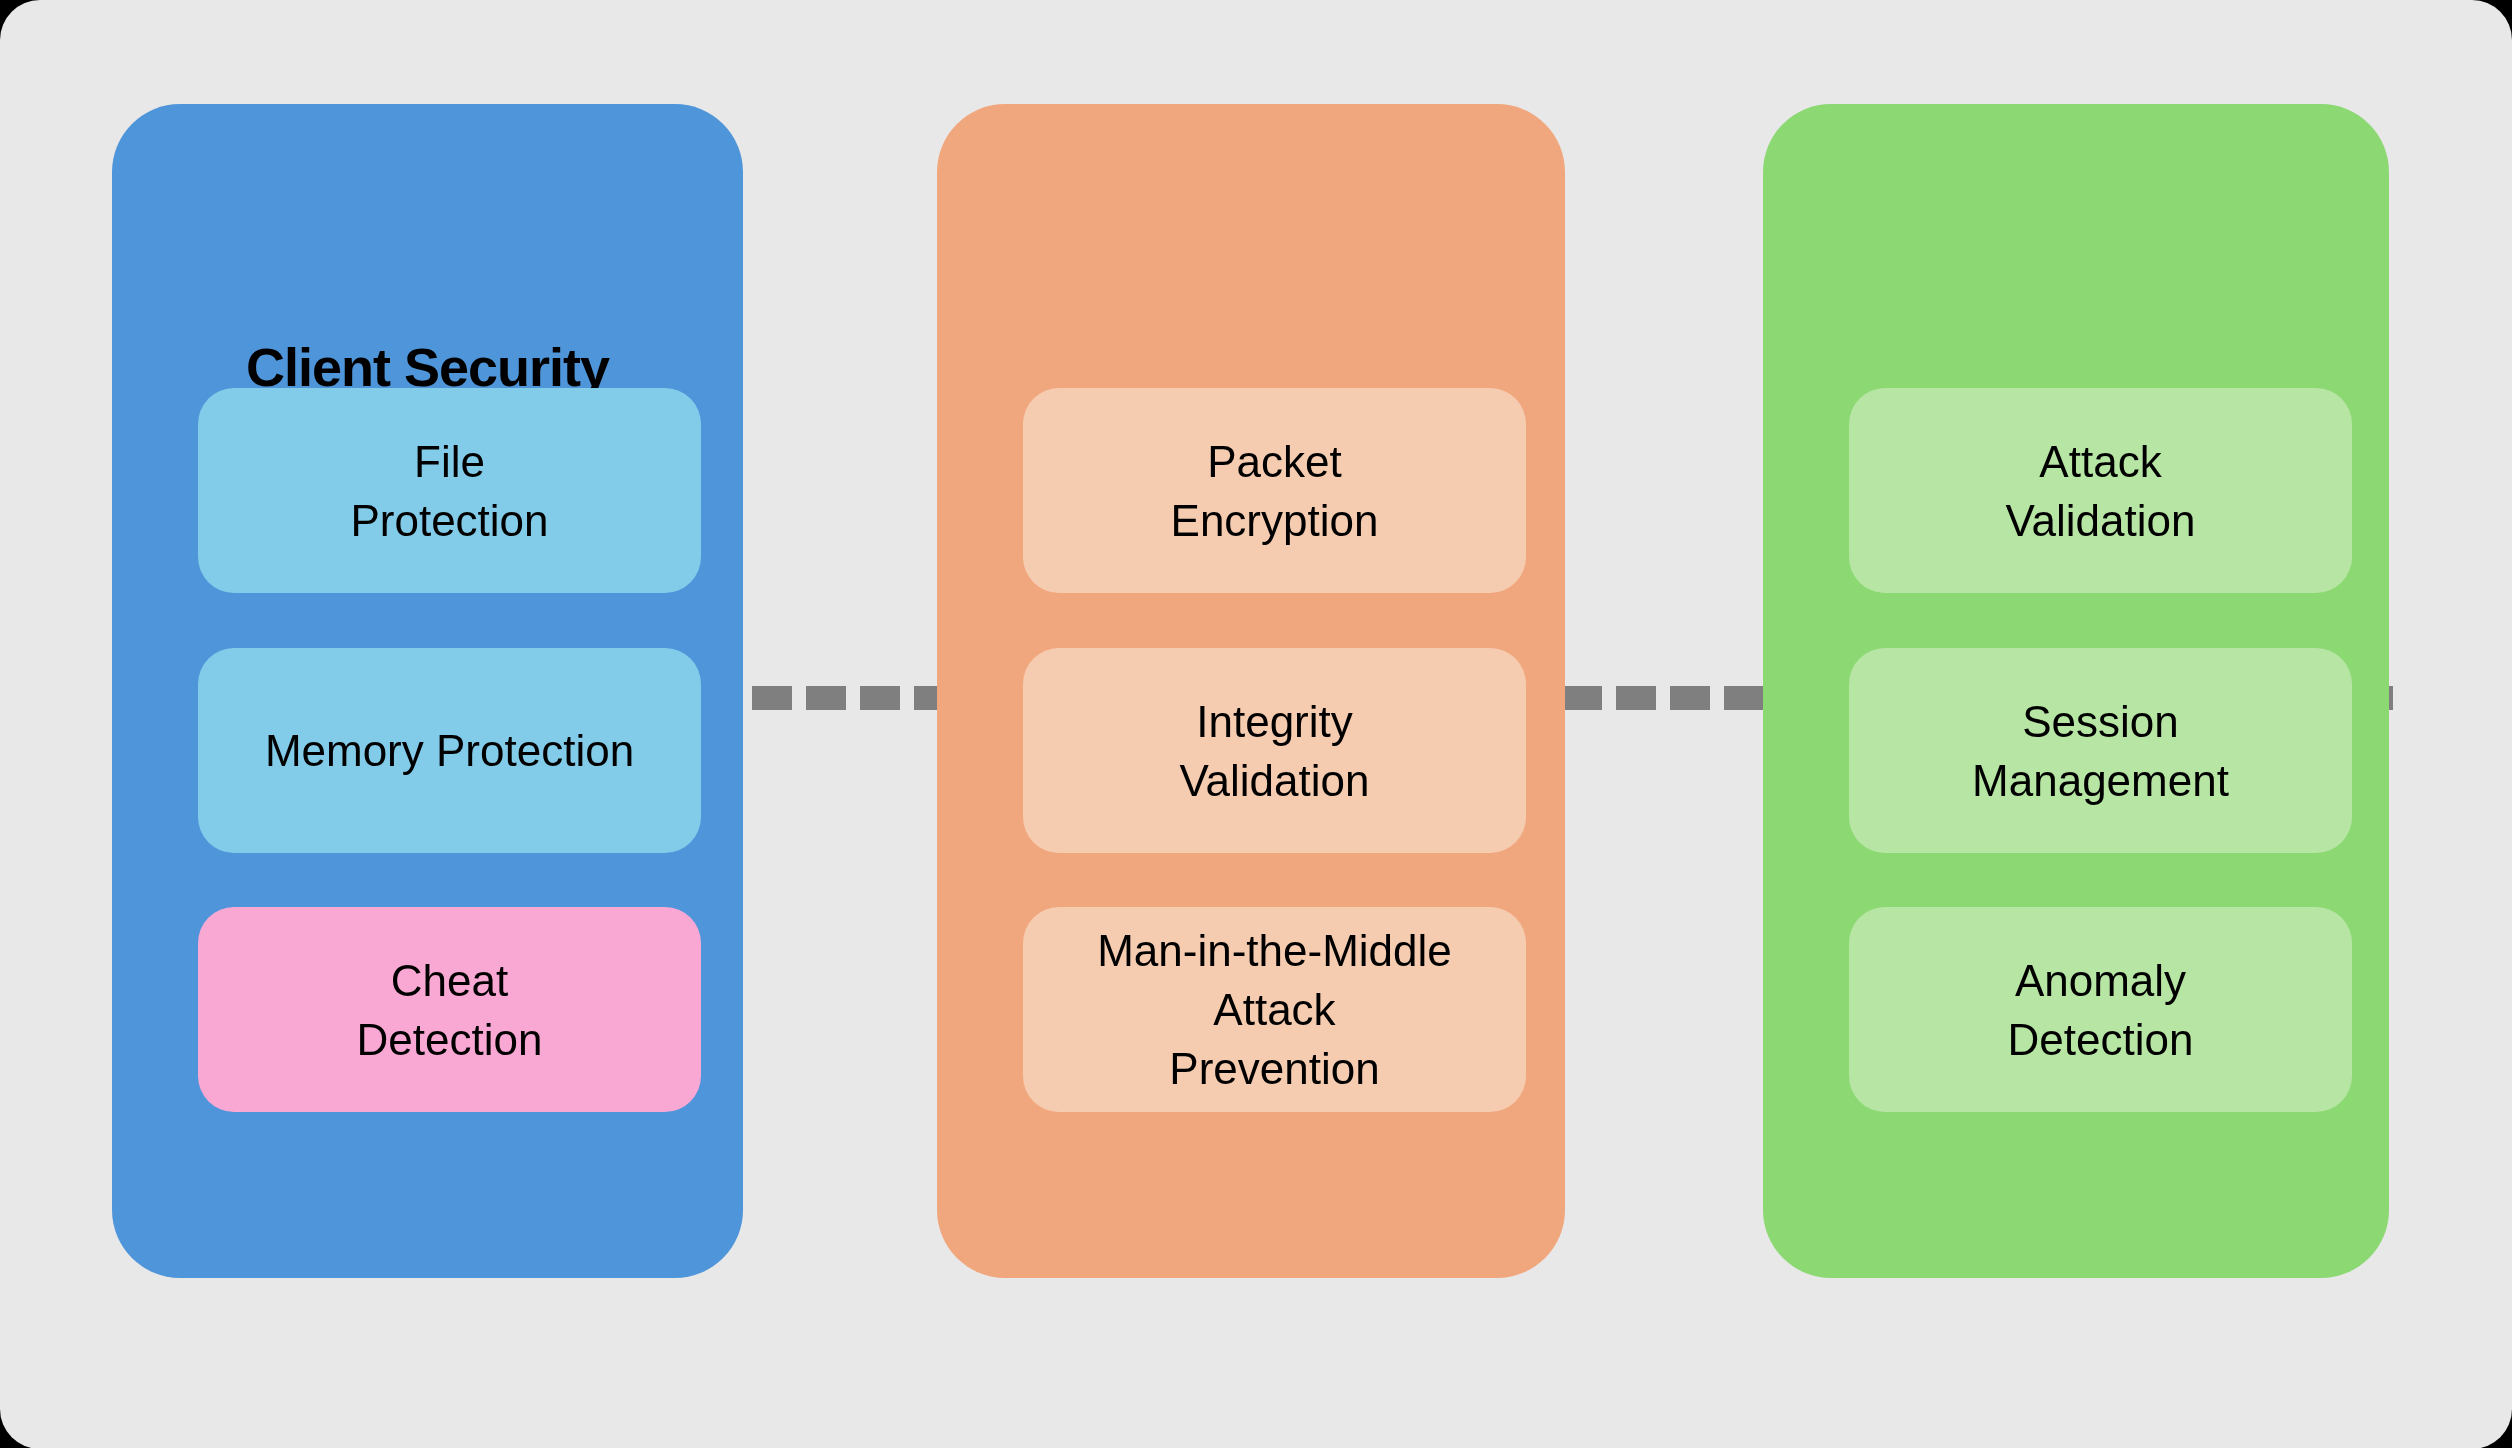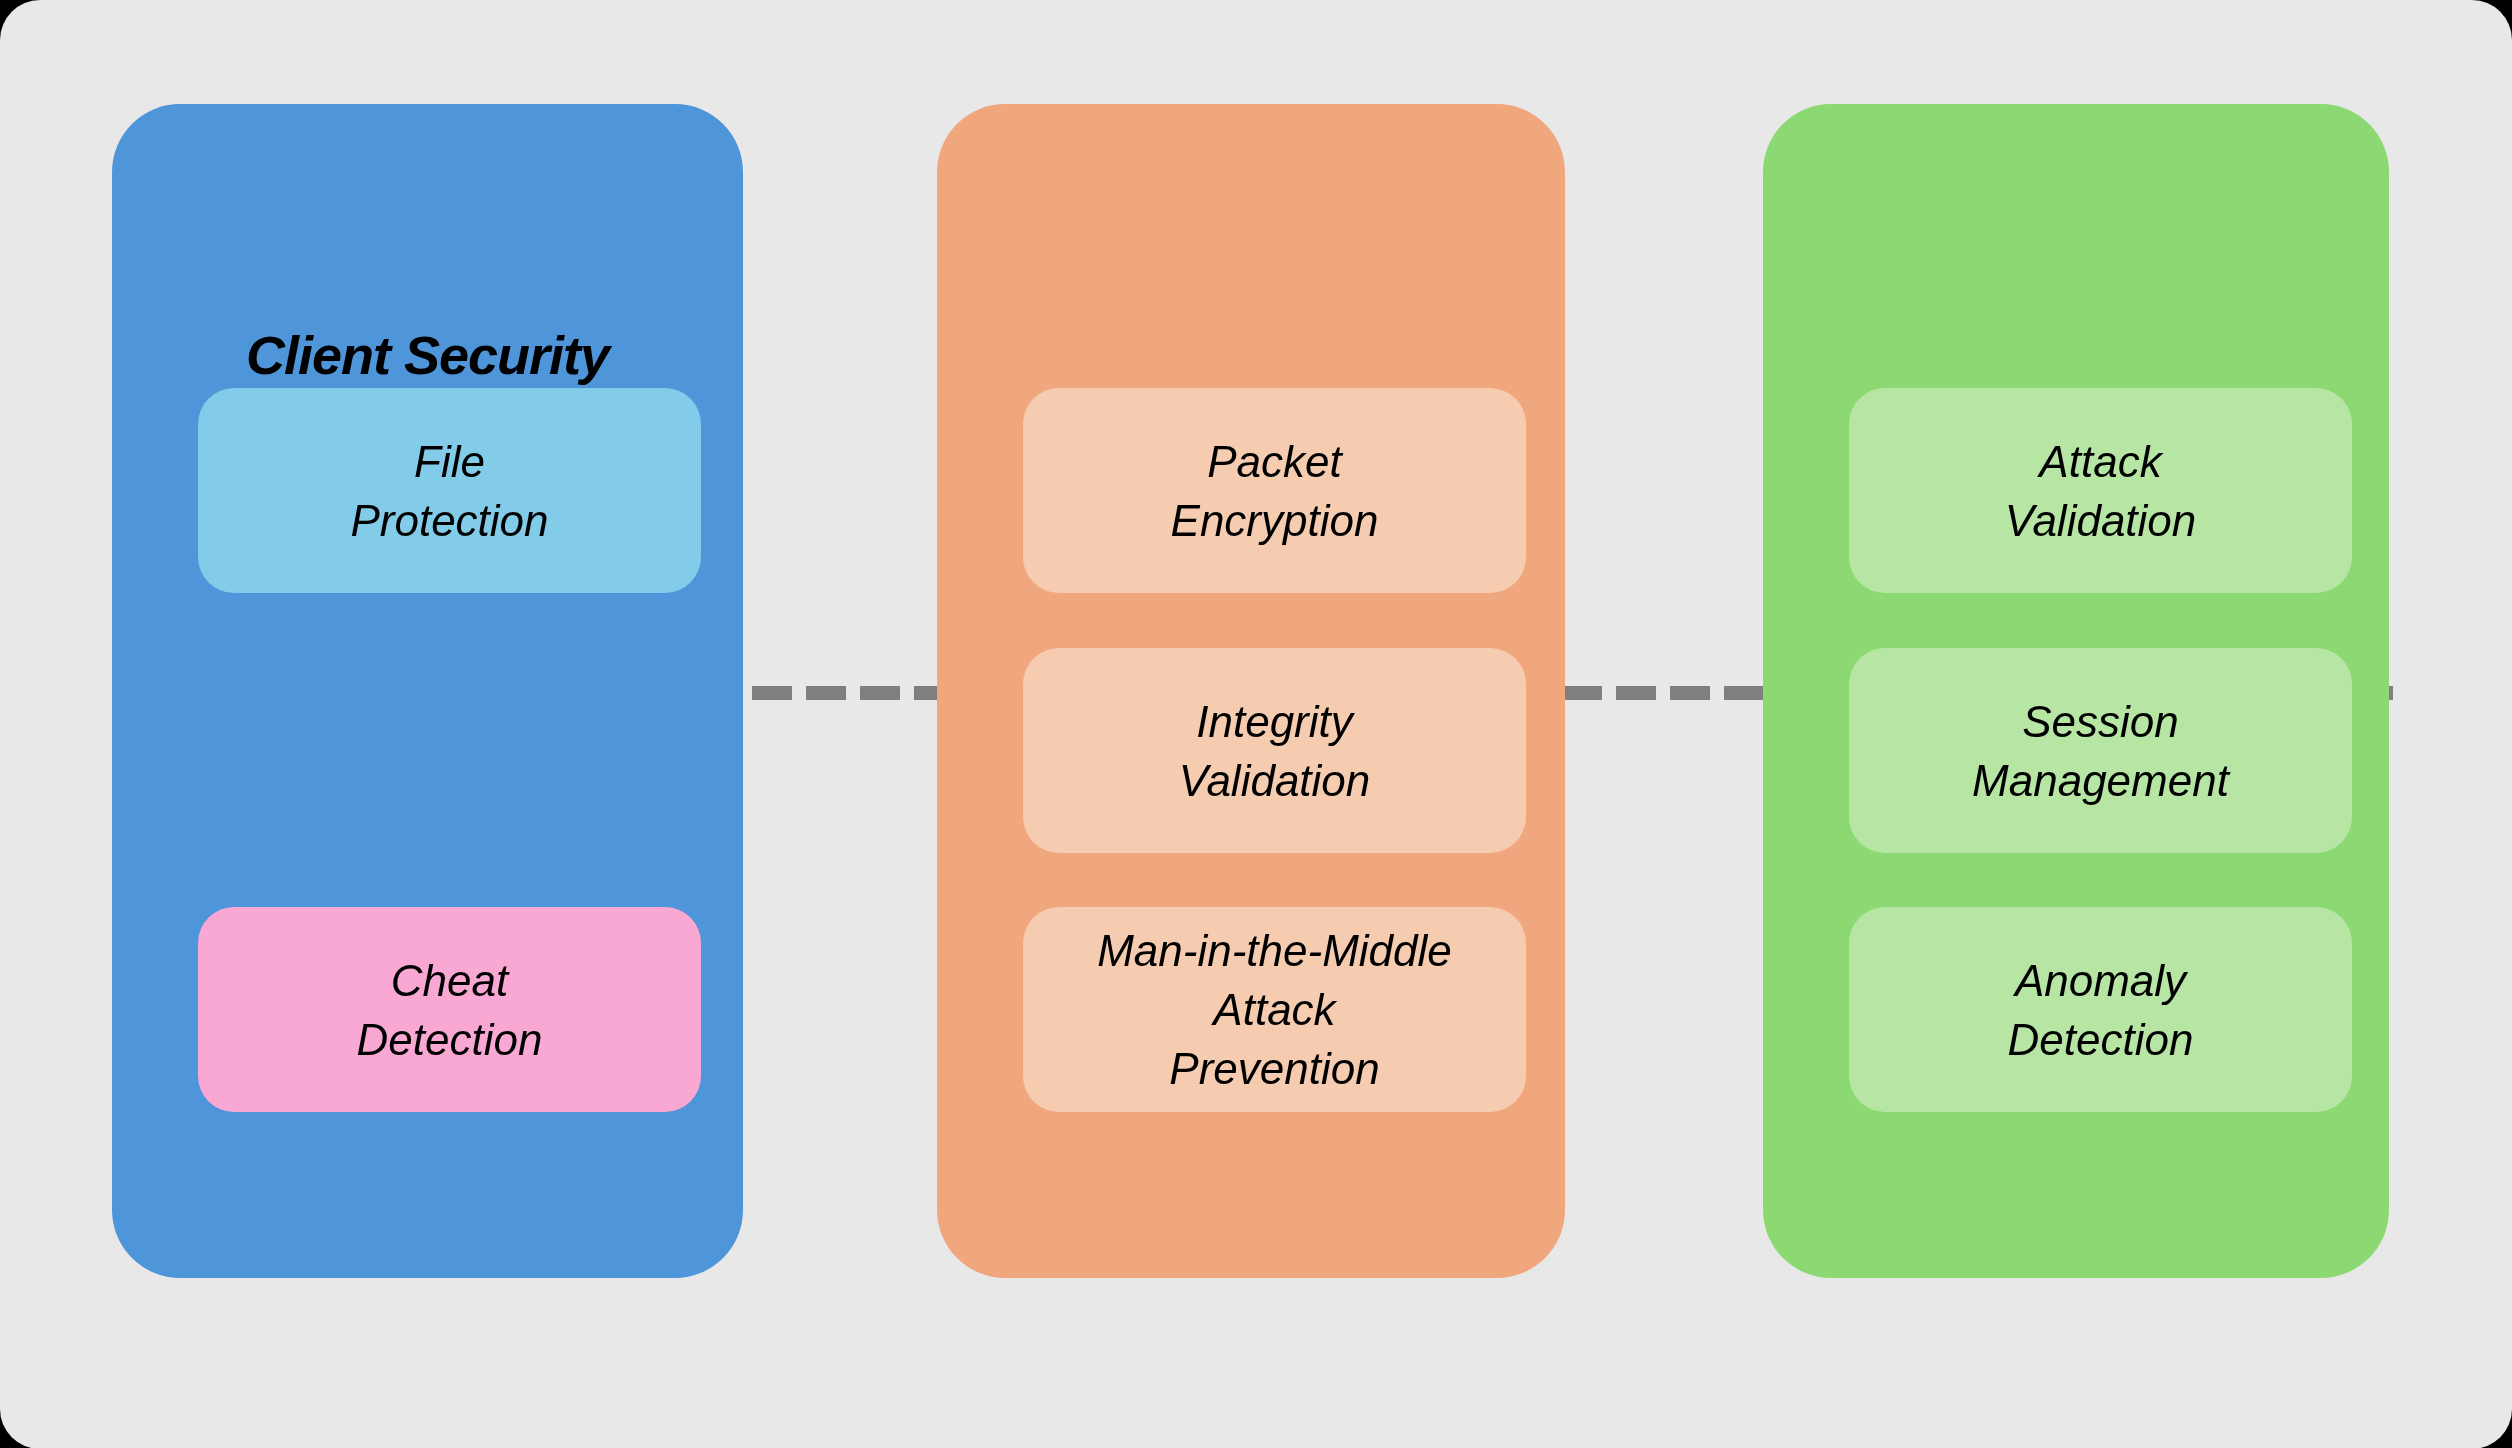--- a/index.html
+++ b/index.html
@@ -1,15 +1,15 @@
 <!DOCTYPE html>
 <html style="font-size:10.3px"><head>
 <meta charset="utf-8">
 <style>
-  * { margin: 0; padding: 0; box-sizing: border-box; font-style: italic; }
+  * { margin: 0; padding: 12px; box-sizing: border-box; }
   html, body {
     width: 2512px; height: 1449px;
     background: #000;
     font-family: "Liberation Sans", sans-serif;
     overflow: hidden;
   }
   .canvas {
     position: absolute;
     left: 0; top: 0;
     width: 2512px; height: 1449px;
@@ -78,20 +78,23 @@
 <div class="canvas" style="background: rgb(232, 232, 232);">
 
   <div class="connector full" style="--dash-color: #7f7f7f;"></div>
 
   <section class="column col-0" style="background: rgb(78, 149, 217);">
     <h2 class="col-title">Client Security</h2>
     <div class="item item-0" style="background: rgb(130, 203, 233);">
       <span class="item-label">File
 Protection</span>
     </div>
+    <div class="item item-1" style="background: rgb(130, 203, 233);">
+      <span class="item-label">Memory Protection</span>
+    </div>
     <div class="item item-2" style="background: #f9a8d4;">
       <span class="item-label">Cheat
 Detection</span>
     </div>
   </section>
 
   <section class="column col-1" style="background: rgb(241, 167, 126);">
     <div class="item item-0" style="background: rgb(246, 204, 177);">
       <span class="item-label">Packet
 Encryption</span>

